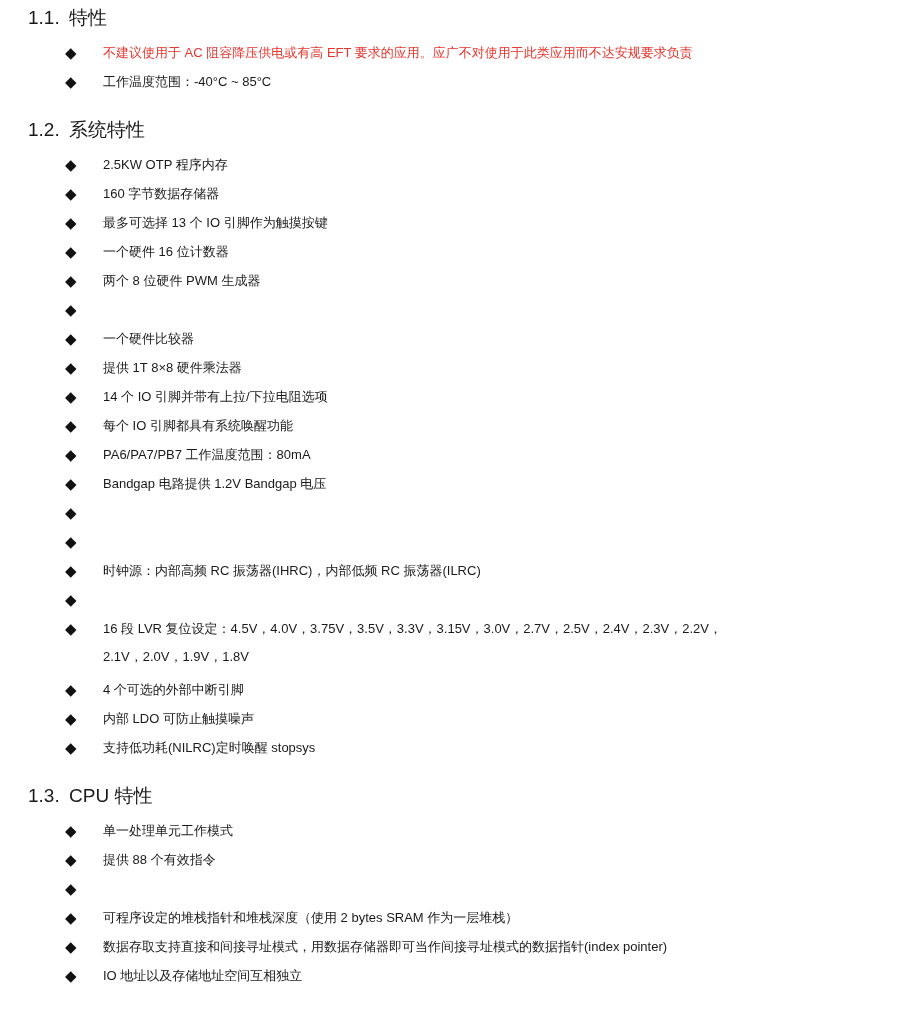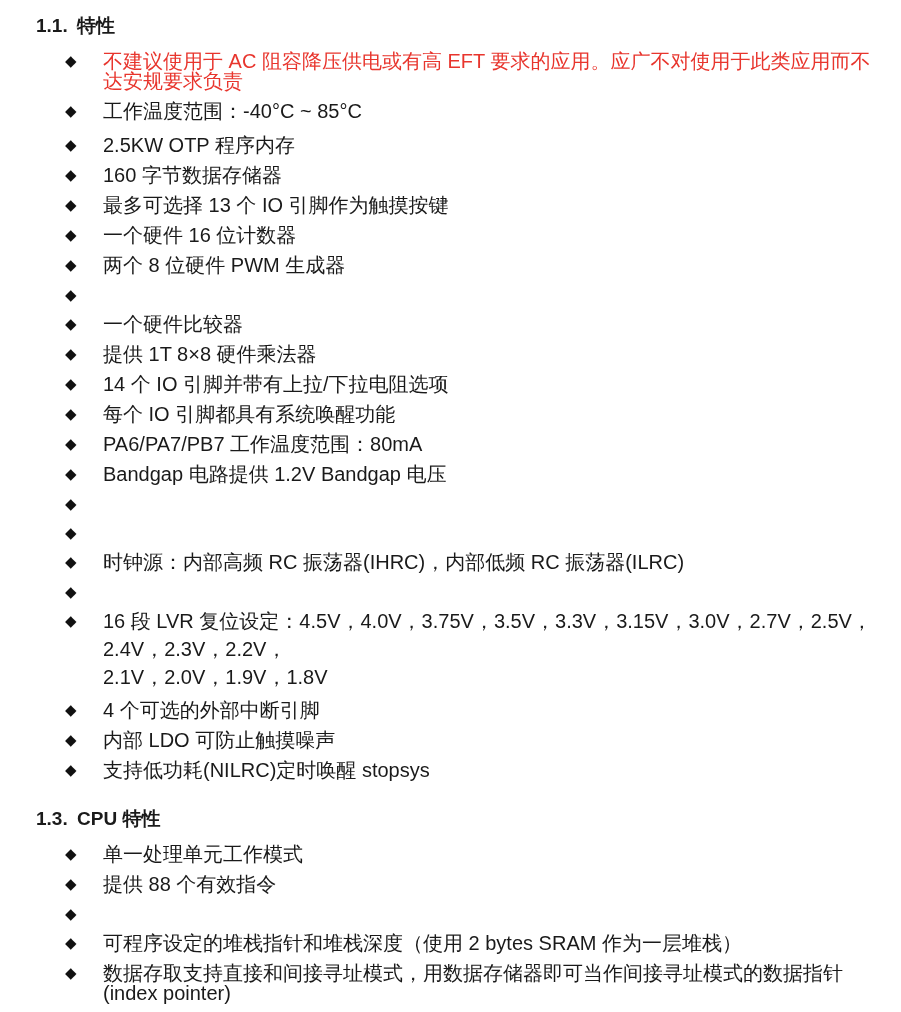--- a/index.html
+++ b/index.html
@@ -16,23 +16,23 @@
   }
   .page {
     box-sizing: border-box;
     width: 901px;
     height: 1012px;
     padding: 6px 18px 0 28px;
   }
   .section-heading {
     display: flex;
     align-items: baseline;
-    margin: 8px;
+    margin: 0;
     font-size: 19px;
-    font-weight: bold;
+    font-weight: normal;
     line-height: 24px;
     color: var(--text-color, #1a1a1a);
   }
   .section + .section .section-heading {
     margin-top: 26px;
   }
   .section-number {
     flex: 0 0 41px;
   }
   .feature-list {
@@ -49,21 +49,21 @@
   .bullet {
     position: absolute;
     left: 37px;           
     top: 1px;
     font-size: 15px;
     line-height: 18px;
     color: #111111;
   }
   .item-text {
     display: inline-block;
-    font-size: 20px;
+    font-size: 13px;
     line-height: 20px;
     white-space: pre-line; 
   }
   .feature-item.red .item-text {
     color: var(--warning-red, #e8352d);
   }
   .feature-item.wrap2 .item-text {
     line-height: 28px;
     margin-top: -4px;
   }
@@ -84,20 +84,24 @@
         <span class="item-text">不建议使用于 AC 阻容降压供电或有高 EFT 要求的应用。应广不对使用于此类应用而不达安规要求负责</span>
       </li>
       <li class="feature-item">
         <span class="bullet">◆</span>
         <span class="item-text">工作温度范围：-40°C ~ 85°C</span>
       </li>
     </ul>
   </div>
 
   <div class="section">
+    <h2 class="section-heading">
+      <span class="section-number">1.2.</span>
+      <span class="section-title">系统特性</span>
+    </h2>
     <ul class="feature-list">
       <li class="feature-item">
         <span class="bullet">◆</span>
         <span class="item-text">2.5KW OTP 程序内存</span>
       </li>
       <li class="feature-item">
         <span class="bullet">◆</span>
         <span class="item-text">160 字节数据存储器</span>
       </li>
       <li class="feature-item">

